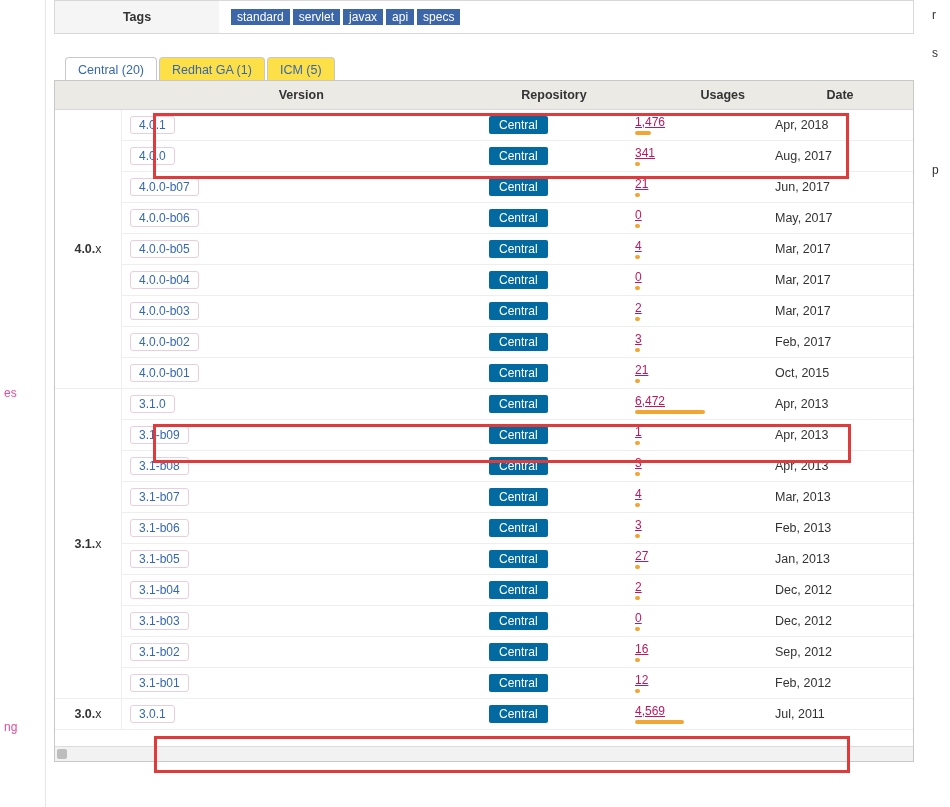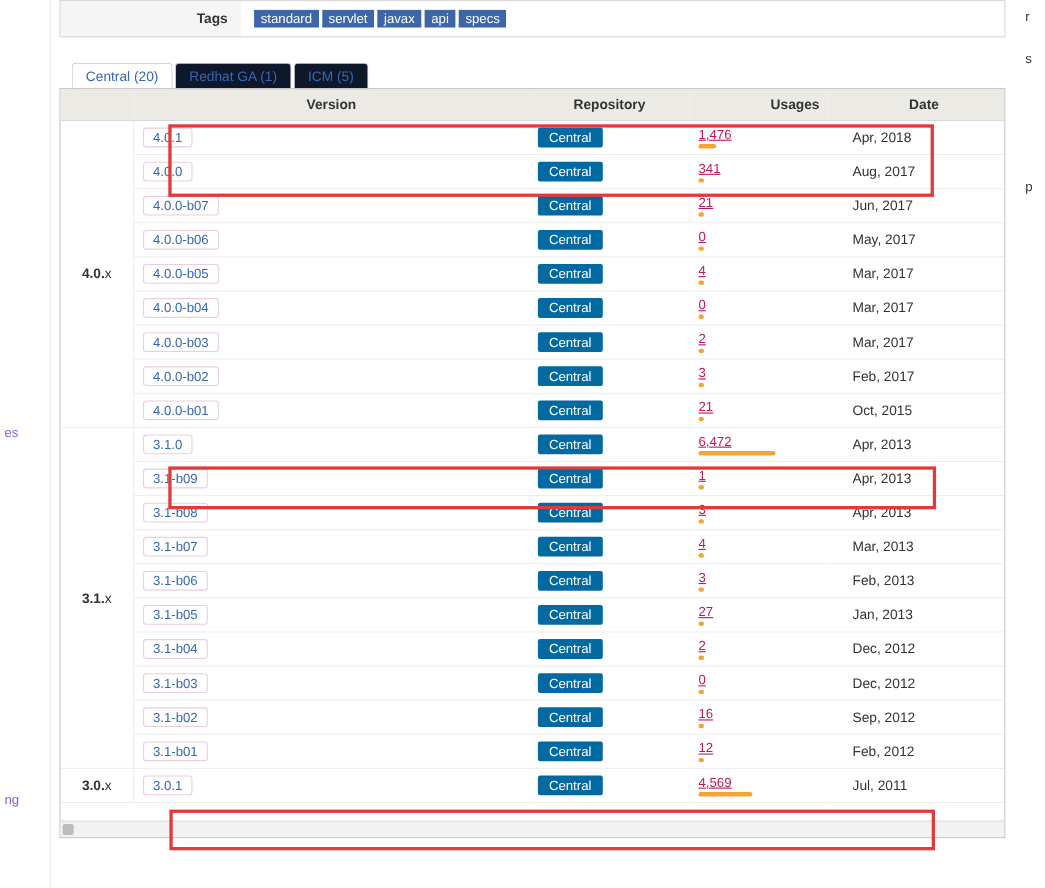--- a/index.html
+++ b/index.html
@@ -1,33 +1,33 @@
 <!DOCTYPE html>
 <html><head>
 <meta charset="utf-8">
 <style>
   html,body{margin:0;padding:0;font-family:Verdana,Arial,sans-serif;font-size:12.5px;color:#333;background:#fff}
   a{color:#3667b3;text-decoration:none}
   .page{width:950px;height:807px;position:relative;overflow:hidden}
   .left-col{position:absolute;left:0;top:0;width:45px;border-right:1px solid #e5e5e5;height:807px}
-  .left-links{position:absolute;left:4px;font-size:12px;color:#8b5cf6}
+  .left-links{position:absolute;left:4px;font-size:12px;color:#ec4899}
   .left-link-1{top:386px}
   .left-link-2{top:720px}
   .right-fragments{position:absolute;right:4px;top:0;width:14px;font-size:12px;color:#333}
   .rf1{position:absolute;top:8px}
   .rf2{position:absolute;top:46px}
   .rf3{position:absolute;top:163px}
   .content{position:absolute;left:54px;top:0;width:860px}
   .meta-table{border:1px solid #d8d8d8;border-top:none;width:100%;border-collapse:collapse;margin-bottom:22px}
-  .meta-table th{background:#f5f5f5;text-align:right;padding:8px 12px;width:140px;font-weight:bold;border-top:1px solid #d8d8d8;border-bottom:1px solid #d8d8d8;font-size:12.5px}
+  .meta-table th{background:#f5f5f5;text-align:center;padding:8px 12px;width:140px;font-weight:bold;border-top:1px solid #d8d8d8;border-bottom:1px solid #d8d8d8;font-size:12.5px}
   .meta-table td{padding:8px 12px;border-top:1px solid #d8d8d8;border-bottom:1px solid #d8d8d8}
   .tag{display:inline-block;background:#3d66a8;color:#fff;padding:1px 6px;margin-right:3px;font-size:12px}
   .usedby-link{color:#3667b3;font-weight:bold}
   .tabs{margin-left:11px}
-  .tab{display:inline-block;padding:5px 12px;border:1px solid #c8c8c8;border-bottom:none;border-radius:4px 4px 0 0;margin-right:2px;position:relative;top:1px;background:#0f172a}
+  .tab{display:inline-block;padding:5px 12px;border:1px solid #c8c8c8;border-bottom:none;border-radius:4px 4px 0 0;margin-right:2px;position:relative;top:1px;background:#fde047}
   .tab.active{font-weight:normal;background:#fff}
   .tab a{color:#3667b3}
   .grid-wrap{border:1px solid #c8c8c8;padding:0;margin-top:-1px;overflow-x:auto}
   table.grid{width:100%;border-collapse:collapse}
   .grid th{background:#eceae5;font-weight:bold;padding:7px 8px;font-size:12.5px;border-bottom:1px solid #d8d8d8}
   .grid th.c-version{text-align:center}
   .grid th.c-repo{text-align:center;width:130px}
   .grid th.c-usages{text-align:right;width:110px}
   .grid th.c-date{text-align:center;width:130px;padding-left:22px}
   .grid td{padding:5px 8px;border-top:1px solid #eee;border-bottom:1px solid #eee;vertical-align:middle;height:19px}

